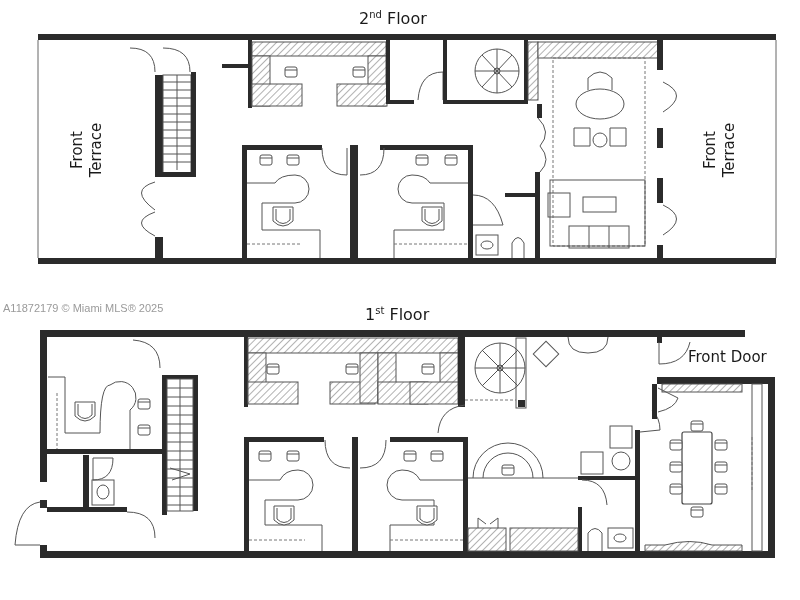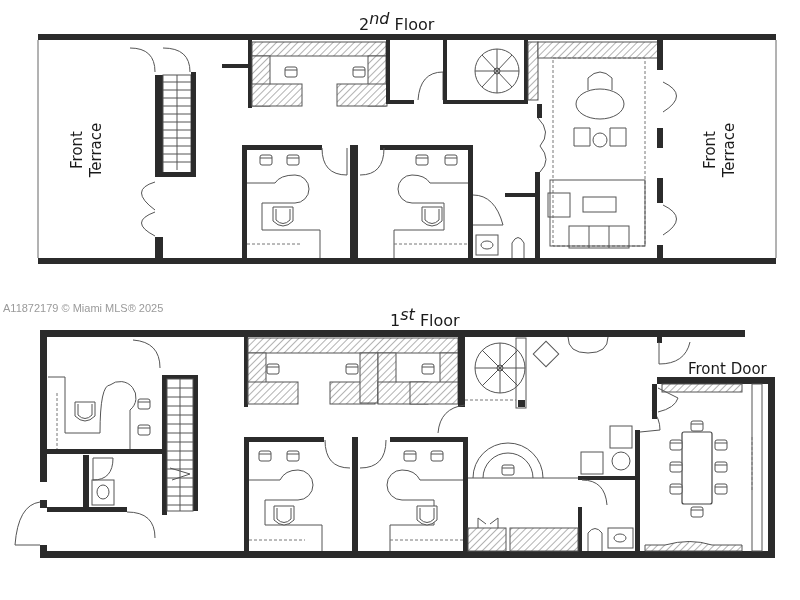--- a/index.html
+++ b/index.html
@@ -5,23 +5,23 @@
   html, body { margin:0; padding:0; background:#ffffff; }
   body { width:800px; height:600px; overflow:hidden; position:relative; font-family:"DejaVu Sans", sans-serif; }
   svg { position:absolute; left:0; top:0; }
   .wall { fill:#2b2b2b; }
   .thin { fill:none; stroke:#555; stroke-width:1; }
   .thin2 { fill:none; stroke:#444; stroke-width:1.2; }
   .dash { fill:none; stroke:#777; stroke-width:1; stroke-dasharray:3 2; }
   .hatch { fill:url(#hatch); stroke:#555; stroke-width:1; }
   .lbl { position:absolute; color:#1a1a1a; white-space:nowrap; }
   .floor-title { font-family:"DejaVu Sans", sans-serif; font-size:16px; }
-  .floor-title sup { font-size:16px;font-style:italic; }
+  .floor-title sup { font-size:10px; }
   .terrace { font-family:"DejaVu Sans", sans-serif; font-size:15px; line-height:19px; text-align:center; transform:rotate(-90deg); transform-origin:center center; }
-  .front-door { font-family:"DejaVu Sans", sans-serif; font-size:15px;margin-top:12px; }
+  .front-door { font-family:"DejaVu Sans", sans-serif; font-size:15px; }
   .watermark { font-family:"Liberation Sans", sans-serif; font-size:11px; color:#9a9a9a;margin-top:9px; }
 </style>
 </head>
 <body>
 
 <svg width="800" height="600" viewBox="0 0 800 600">
   <defs>
     <pattern id="hatch" width="5" height="5" patternUnits="userSpaceOnUse" patternTransform="rotate(45)">
       <rect width="5" height="5" fill="#fff"></rect>
       <line x1="0" y1="0" x2="0" y2="5" stroke="#666" stroke-width="1"></line>
@@ -304,17 +304,17 @@
   <div>Terrace</div>
 </div>
 
 <div class="lbl terrace" style="left:685px; top:130px; width:72px; height:40px;">
   <div>Front</div>
   <div>Terrace</div>
 </div>
 
 <div class="lbl watermark" style="left:3px; top:293px;">A11872179 © Miami MLS® 2025</div>
 
-<div class="lbl floor-title" style="left:365px; top:305px;margin-left:25px;">
+<div class="lbl floor-title" style="left:365px; top:305px;">
   <span>1</span><sup>st</sup>&nbsp;<span>Floor</span>
 </div>
 
 <div class="lbl front-door" style="left:688px; top:348px;">Front Door</div>
 
 </body></html>

